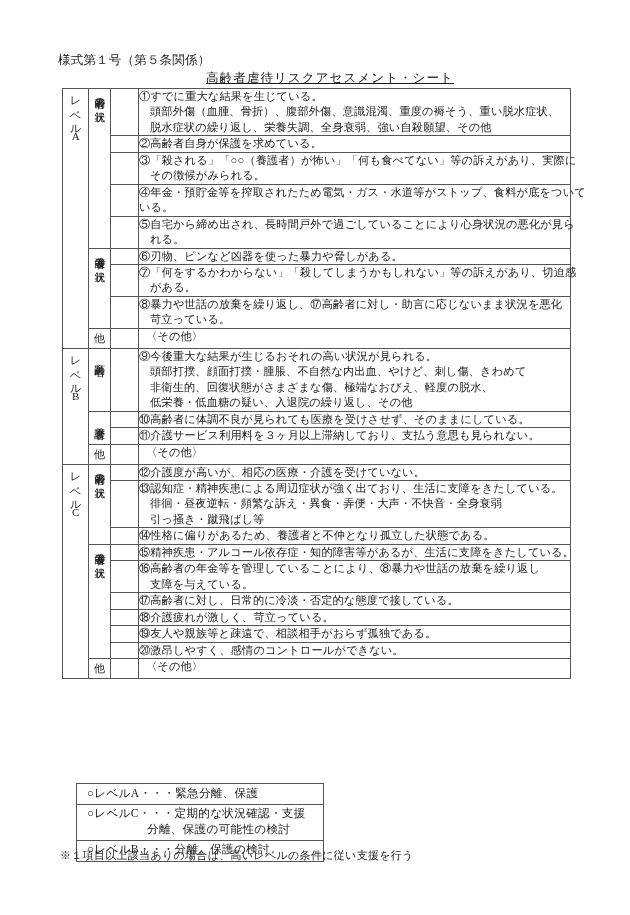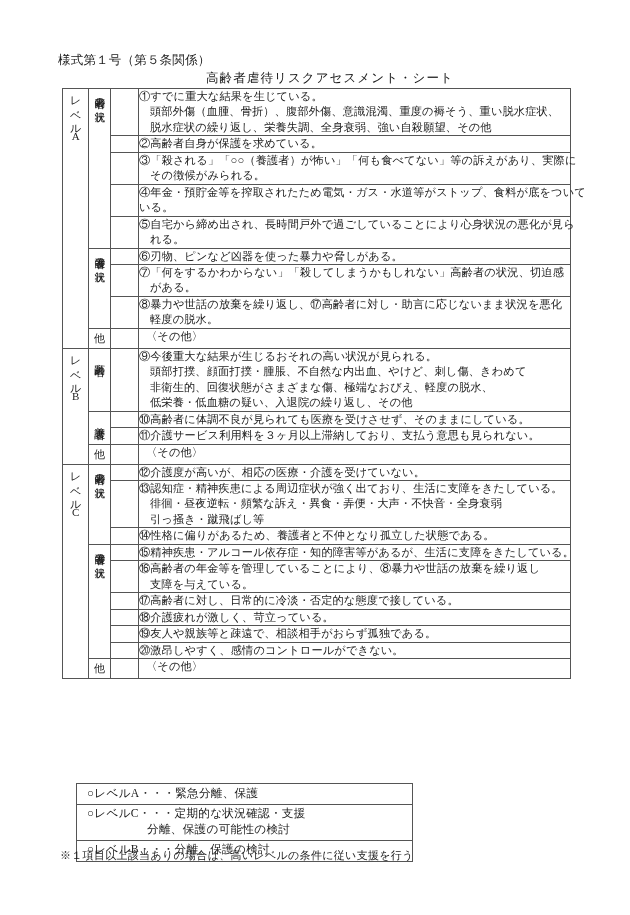--- a/index.html
+++ b/index.html
@@ -36,20 +36,21 @@
     position: absolute;
     left: 0;
     top: 70px;
     width: 630px;
     text-align: center;
     font-size: 12.5px;
     letter-spacing: 1.1px;
     padding-left: 30px;
     box-sizing: border-box;
     white-space: nowrap;
+    text-decoration: underline;
   }
 
   
   table.sheet {
     position: absolute;
     left: 62px;
     top: 88px;
     width: 508px;
     border-collapse: collapse;
     table-layout: fixed;
@@ -105,21 +106,21 @@
   }
   td.body-cell .ln.ind1 { padding-left: 11px; }
   td.body-cell .ln.ind0 { padding-left: 0; }
   td.body-cell .ln.other { padding-left: 7px; }
 
   
   table.legend {
     position: absolute;
     left: 76px;
     top: 783px;
-    width: 337px;
+    width: 248px;
     border-collapse: collapse;
     table-layout: fixed;
     font-size: 11.6px;
   }
   table.legend td {
     border: 1px solid #555;
     padding: 1.5px 4px 2.5px 10px;
     line-height: 1.35;
     letter-spacing: 0.3px;
     white-space: nowrap;
@@ -195,29 +196,29 @@
         <tr>
           <td class="cat-cell" rowspan="3"><span class="vtext small">養護者の状況</span></td>
           <td class="check-cell">&nbsp;</td>
           <td class="body-cell">
             <span class="ln ind0">⑥刃物、ピンなど凶器を使った暴力や脅しがある。</span>
           </td>
         </tr>
         <tr>
           <td class="check-cell">&nbsp;</td>
           <td class="body-cell">
-            <span class="ln ind0">⑦「何をするかわからない」「殺してしまうかもしれない」高齢者の状況、切迫感</span>
+            <span class="ln ind0">⑦「何をするかわからない」「殺してしまうかもしれない」等の訴えがあり、切迫感</span>
             <span class="ln ind1">がある。</span>
           </td>
         </tr>
         <tr>
           <td class="check-cell">&nbsp;</td>
           <td class="body-cell">
             <span class="ln ind0">⑧暴力や世話の放棄を繰り返し、⑰高齢者に対し・助言に応じないまま状況を悪化</span>
-            <span class="ln ind1">軽度の脱水。</span>
+            <span class="ln ind1">苛立っている。</span>
           </td>
         </tr>
         <tr>
           <td class="cat-cell" rowspan="1">
             <span class="flat">他</span>
           </td>
           <td class="check-cell">&nbsp;</td>
           <td class="body-cell">
             <span class="ln other">〈その他〉</span>
           </td>

